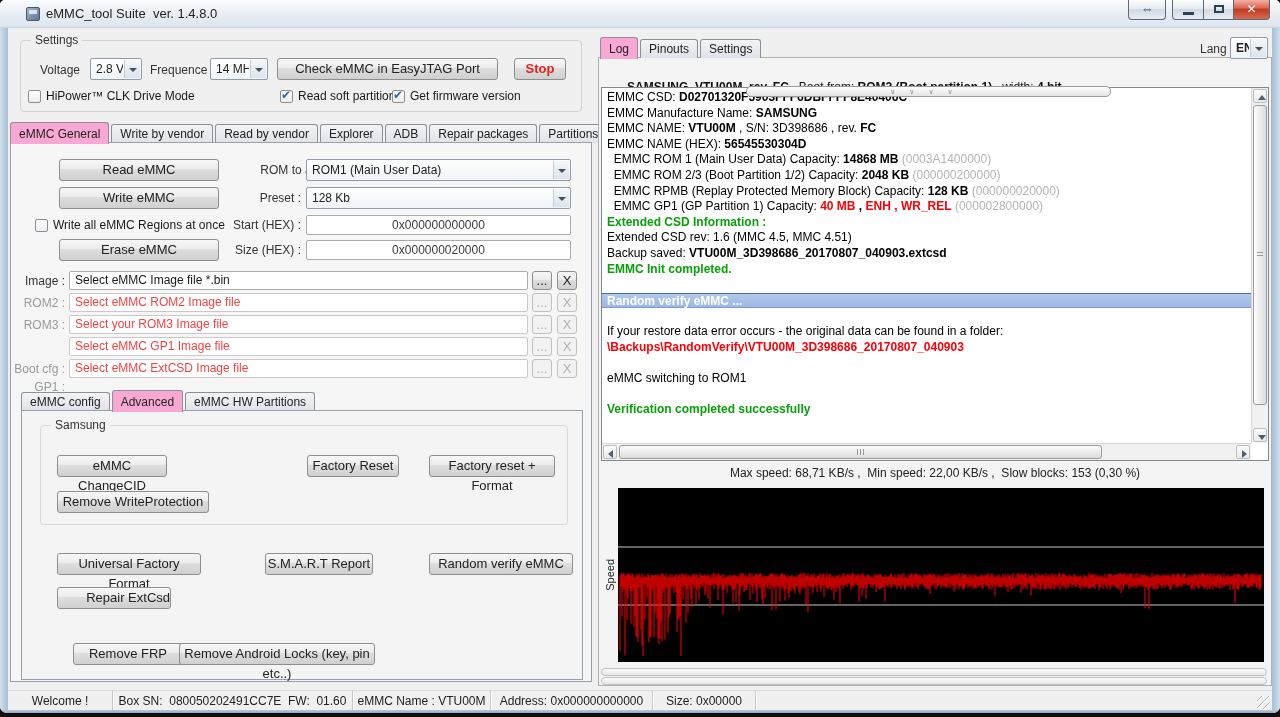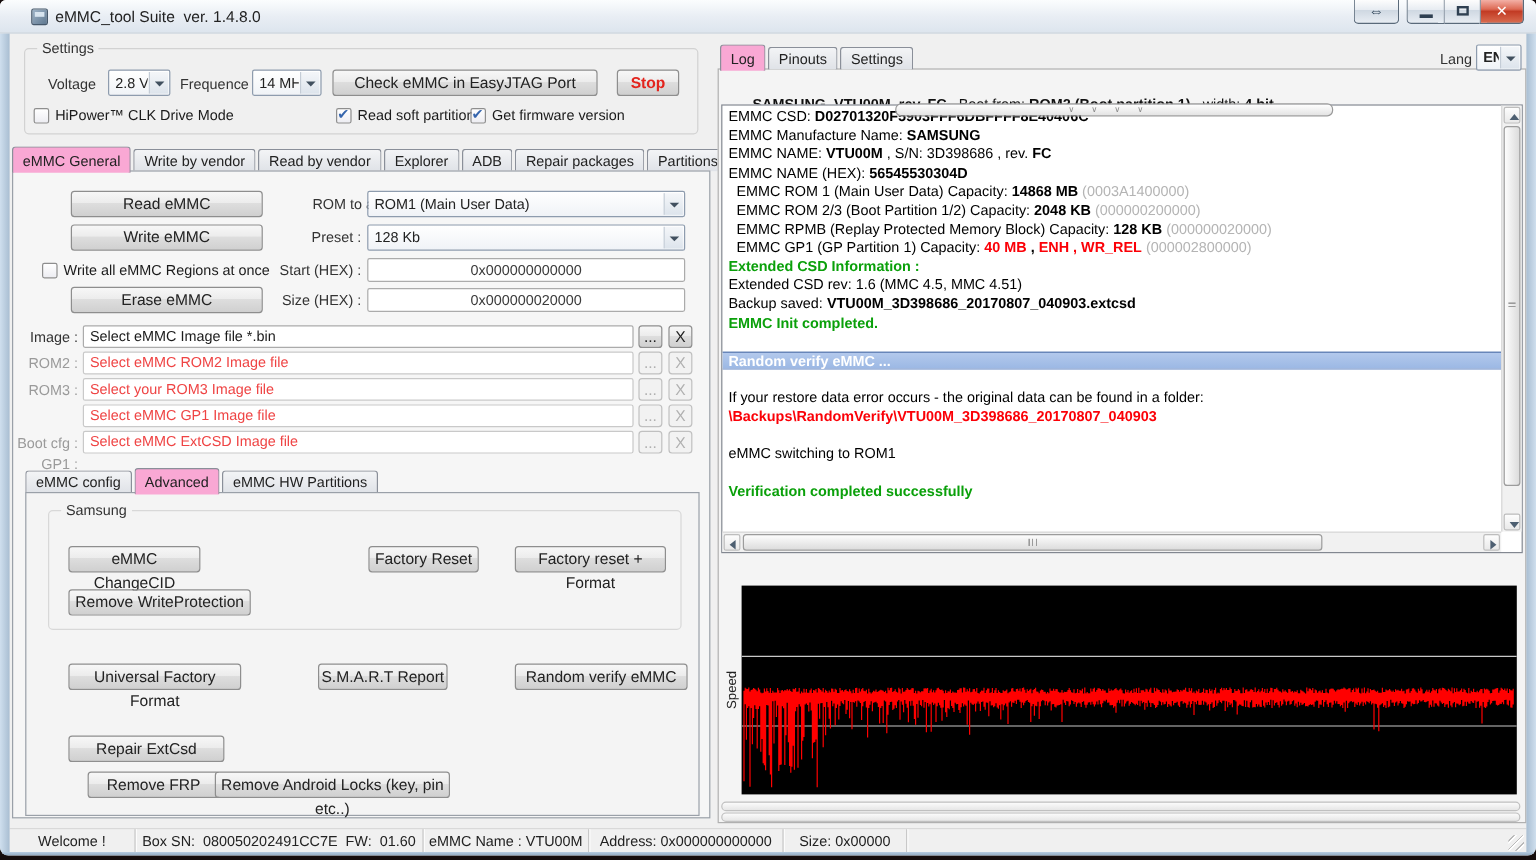--- a/index.html
+++ b/index.html
@@ -239,21 +239,21 @@
         <span class="gbox-label" style="background:#f4f4f4;">Samsung</span>
       </div>
       <div class="btn" style="left:35px; top:44px; width:110px;">eMMC ChangeCID</div>
       <div class="btn" style="left:285px; top:44px; width:92px;">Factory Reset</div>
       <div class="btn" style="left:407px; top:44px; width:126px;">Factory reset + Format</div>
       <div class="btn" style="left:35px; top:80px; width:152px;">Remove WriteProtection</div>
 
       <div class="btn" style="left:35px; top:142px; width:144px;">Universal Factory Format</div>
       <div class="btn" style="left:243px; top:142px; width:108px;">S.M.A.R.T Report</div>
       <div class="btn" style="left:407px; top:142px; width:144px;">Random verify eMMC</div>
-      <div class="btn" style="left:35px; top:202px; width:130px;">Repair ExtCsd</div>
+      <div class="btn" style="left:35px; top:176px; width:114px;text-align:right;">Repair ExtCsd</div>
       <div class="btn" style="left:35px; top:232px; width:110px;margin-left:16px;">Remove FRP</div>
       <div class="btn" style="left:157px; top:232px; width:196px;">Remove Android Locks (key, pin etc..)</div>
     </div>
   </div>
 
   <div class="tabrow" style="left:600px; top:37px; height:21px; z-index:4;" id="right-tabs">
       <div class="tab active">Log</div>
       <div class="tab">Pinouts</div>
       <div class="tab">Settings</div>
     </div>
@@ -313,20 +313,21 @@
           </div>
         <div class="sb-thumb h" style="left:17px; top:1px; width:483px; height:14px;">
             <span class="grip-h"></span>
           </div>
         <div class="sb-btn" style="right:1px; top:1px; width:14px; height:14px;">
             <i class="tri right"></i>
           </div>
       </div>
     </div>
 
+    <div class="speed-stats">Max speed: 68,71 KB/s ,  Min speed: 22,00 KB/s ,  Slow blocks: 153 (0,30 %)</div>
 
     <div class="chart-wrap">
       <div class="chart-ylab">
           <span>Speed</span>
         </div>
       <svg class="chart-svg" id="speed-svg" xmlns="http://www.w3.org/2000/svg" viewBox="0 0 646 174" style="background: rgb(0, 0, 0);">
         <line id="grid1" x1="0" y1="59" x2="646" y2="59" stroke-width="1" stroke="#c8c8c8"></line>
         <line id="grid2" x1="0" y1="117" x2="646" y2="117" stroke-width="1" stroke="#c8c8c8"></line>
         <path id="trace" stroke-width="1" fill="none" d="M2 87.6L2 163.1M3 85.1L3 98.8M4 85.9L4 128.5M5 86.1L5 102.0M6 85.0L6 100.6M7 88.2L7 167.6M8 87.1L8 101.9M9 86.5L9 132.2M10 85.4L10 110.4M11 85.9L11 99.7M12 86.8L12 102.9M13 88.0L13 135.7M14 85.2L14 102.9M15 86.5L15 100.5M16 89.0L16 138.5M17 89.8L17 127.9M18 89.2L18 148.1M19 85.7L19 149.7M20 88.3L20 153.8M21 85.5L21 99.5M22 87.8L22 100.0M23 89.2L23 141.3M24 85.4L24 157.4M25 89.6L25 168.0M26 87.6L26 96.3M27 89.1L27 131.6M28 89.0L28 95.9M29 89.1L29 109.4M30 85.4L30 99.9M31 87.3L31 154.4M32 89.5L32 149.6M33 87.5L33 149.0M34 86.9L34 100.6M35 88.1L35 102.3M36 87.0L36 149.5M37 87.4L37 124.8M38 86.2L38 97.6M39 87.5L39 130.5M40 86.4L40 150.3M41 87.9L41 155.9M42 88.7L42 150.9M43 85.9L43 133.4M44 86.4L44 153.4M45 85.4L45 104.8M46 88.4L46 101.2M47 88.3L47 151.7M48 85.4L48 98.8M49 89.9L49 100.7M50 88.3L50 144.9M51 89.2L51 129.3M52 85.9L52 126.1M53 89.1L53 99.1M54 86.2L54 98.3M55 89.2L55 99.5M56 89.2L56 104.9M57 87.3L57 97.4M58 85.8L58 104.1M59 89.4L59 143.9M60 87.1L60 131.0M61 87.5L61 130.3M62 86.1L62 128.2M63 89.0L63 168.0M64 85.4L64 98.5M65 85.9L65 110.9M66 87.0L66 98.0M67 88.2L67 97.8M68 85.3L68 134.8M69 89.1L69 101.1M70 86.7L70 124.8M71 87.9L71 97.0M72 89.3L72 101.3M73 87.5L73 110.9M74 88.9L74 119.0M75 85.8L75 95.9M76 86.0L76 100.5M77 88.4L77 98.3M78 86.0L78 116.4M79 86.7L79 102.0M80 89.4L80 99.1M81 89.4L81 111.5M82 85.3L82 100.3M83 87.4L83 96.4M84 87.1L84 98.1M85 88.2L85 98.9M86 87.1L86 95.3M87 86.4L87 107.0M88 87.8L88 103.4M89 88.3L89 96.2M90 86.3L90 110.5M91 88.0L91 97.1M92 89.8L92 119.8M93 86.7L93 97.0M94 89.6L94 97.7M95 85.4L95 96.3M96 85.2L96 100.9M97 89.5L97 95.8M98 85.7L98 96.5M99 88.3L99 97.9M100 86.3L100 112.1M101 85.3L101 100.6M102 87.6L102 97.0M103 88.0L103 96.1M104 86.8L104 101.5M105 89.9L105 126.5M106 86.0L106 101.9M107 88.9L107 99.2M108 90.0L108 96.4M109 88.9L109 104.8M110 87.7L110 97.7M111 88.3L111 97.2M112 86.5L112 96.8M113 88.7L113 98.1M114 88.0L114 101.2M115 87.5L115 115.0M116 86.8L116 101.9M117 87.3L117 100.4M118 87.7L118 114.4M119 88.7L119 95.7M120 87.7L120 96.6M121 89.7L121 123.0M122 85.2L122 107.6M123 87.3L123 99.5M124 85.4L124 97.0M125 85.2L125 96.8M126 88.7L126 103.7M127 87.8L127 102.7M128 86.4L128 99.8M129 88.5L129 102.0M130 89.1L130 96.5M131 85.1L131 95.4M132 86.4L132 111.8M133 89.9L133 96.6M134 85.3L134 99.3M135 88.5L135 105.5M136 88.3L136 95.3M137 87.1L137 98.5M138 85.4L138 101.8M139 86.6L139 113.9M140 87.1L140 96.4M141 86.5L141 100.2M142 85.3L142 96.0M143 85.6L143 100.2M144 89.6L144 111.2M145 87.7L145 115.9M146 89.9L146 98.7M147 87.7L147 110.1M148 88.1L148 95.8M149 88.8L149 99.6M150 88.0L150 100.6M151 88.1L151 95.3M152 85.7L152 101.8M153 85.6L153 96.9M154 85.7L154 122.3M155 85.3L155 97.9M156 89.6L156 100.7M157 87.4L157 98.8M158 85.9L158 121.7M159 88.8L159 97.4M160 87.2L160 99.5M161 89.1L161 98.2M162 87.2L162 113.6M163 85.6L163 100.6M164 85.2L164 97.6M165 86.4L165 99.7M166 87.1L166 101.8M167 86.6L167 112.6M168 87.6L168 101.5M169 89.7L169 95.4M170 87.2L170 105.5M171 89.4L171 109.6M172 88.0L172 102.0M173 88.2L173 103.0M174 86.6L174 95.7M175 89.5L175 100.3M176 88.2L176 102.0M177 89.1L177 105.3M178 89.0L178 97.7M179 89.3L179 98.8M180 87.1L180 98.7M181 86.8L181 103.7M182 85.6L182 106.2M183 85.6L183 101.4M184 89.1L184 98.1M185 85.0L185 100.7M186 85.1L186 99.1M187 88.5L187 100.2M188 86.3L188 116.0M189 88.0L189 95.7M190 85.5L190 124.2M191 88.9L191 97.6M192 88.4L192 98.9M193 86.4L193 99.5M194 86.2L194 98.5M195 88.3L195 104.9M196 85.4L196 98.3M197 89.4L197 96.6M198 89.9L198 98.5M199 88.5L199 104.4M200 87.4L200 97.0M201 87.6L201 96.6M202 85.2L202 101.0M203 89.5L203 103.4M204 87.2L204 97.5M205 85.7L205 97.6M206 85.8L206 108.8M207 89.6L207 96.3M208 88.8L208 99.9M209 85.3L209 99.8M210 89.5L210 101.3M211 87.2L211 100.6M212 85.4L212 98.0M213 89.5L213 101.5M214 87.3L214 102.7M215 88.6L215 99.8M216 89.4L216 111.5M217 89.6L217 98.9M218 87.2L218 103.9M219 88.1L219 99.8M220 87.6L220 98.2M221 86.6L221 100.7M222 89.8L222 115.4M223 88.8L223 97.4M224 88.3L224 96.4M225 85.7L225 100.9M226 85.4L226 97.5M227 88.1L227 97.8M228 88.4L228 95.9M229 86.1L229 98.7M230 86.0L230 95.2M231 87.6L231 95.1M232 85.8L232 96.7M233 88.2L233 101.9M234 85.4L234 97.5M235 85.0L235 99.7M236 86.7L236 97.7M237 89.2L237 96.2M238 86.4L238 95.4M239 87.9L239 97.0M240 86.7L240 97.7M241 85.9L241 113.6M242 89.8L242 100.5M243 87.0L243 98.6M244 86.2L244 108.5M245 85.1L245 100.1M246 88.2L246 100.5M247 88.5L247 96.8M248 89.8L248 111.2M249 87.4L249 100.6M250 86.5L250 96.3M251 87.0L251 95.4M252 88.4L252 96.0M253 88.5L253 99.8M254 90.0L254 96.3M255 88.6L255 99.9M256 89.7L256 97.5M257 85.8L257 96.3M258 87.6L258 104.0M259 87.7L259 98.8M260 86.0L260 98.6M261 87.6L261 101.0M262 86.1L262 101.6M263 86.3L263 100.0M264 88.5L264 99.7M265 89.0L265 99.5M266 89.0L266 98.8M267 87.1L267 113.6M268 89.3L268 95.2M269 88.4L269 97.6M270 88.6L270 99.6M271 88.5L271 96.1M272 86.9L272 96.5M273 85.4L273 100.6M274 87.2L274 99.1M275 88.8L275 95.6M276 89.2L276 96.2M277 86.3L277 98.7M278 89.8L278 96.9M279 89.2L279 100.9M280 86.1L280 98.3M281 89.5L281 97.4M282 86.9L282 98.3M283 87.6L283 101.1M284 86.0L284 97.0M285 89.9L285 96.3M286 85.0L286 99.2M287 89.7L287 101.7M288 88.6L288 99.2M289 89.8L289 97.4M290 89.8L290 97.3M291 85.8L291 99.3M292 88.3L292 96.7M293 86.0L293 98.9M294 85.2L294 100.7M295 88.5L295 99.1M296 86.9L296 96.5M297 85.6L297 99.0M298 85.6L298 95.6M299 86.1L299 98.9M300 87.6L300 101.4M301 86.2L301 98.0M302 87.5L302 95.9M303 87.4L303 96.6M304 89.2L304 95.2M305 89.2L305 97.6M306 85.8L306 97.4M307 87.9L307 99.8M308 86.6L308 99.8M309 87.5L309 99.4M310 87.3L310 101.7M311 86.1L311 100.5M312 85.3L312 106.0M313 86.7L313 97.7M314 87.5L314 95.5M315 86.6L315 98.0M316 85.8L316 95.1M317 87.3L317 100.8M318 89.8L318 95.1M319 89.9L319 100.8M320 86.6L320 98.2M321 88.9L321 96.5M322 87.0L322 96.0M323 89.3L323 100.2M324 88.1L324 98.5M325 87.2L325 97.1M326 89.4L326 97.8M327 85.9L327 98.6M328 88.8L328 99.8M329 85.6L329 98.4M330 89.6L330 99.6M331 85.2L331 95.9M332 89.5L332 100.6M333 87.3L333 95.9M334 87.3L334 98.0M335 87.3L335 97.0M336 88.4L336 103.5M337 86.0L337 97.8M338 86.5L338 101.0M339 88.4L339 95.7M340 86.5L340 97.6M341 85.1L341 101.2M342 89.3L342 97.9M343 89.4L343 98.2M344 85.2L344 99.5M345 88.0L345 102.0M346 85.5L346 101.1M347 86.5L347 99.5M348 86.9L348 95.9M349 88.7L349 96.7M350 89.2L350 99.8M351 86.3L351 97.3M352 89.1L352 99.1M353 86.6L353 98.6M354 87.4L354 96.5M355 90.0L355 101.1M356 85.8L356 98.7M357 87.5L357 99.9M358 87.5L358 100.7M359 88.9L359 96.2M360 88.5L360 99.8M361 88.4L361 97.8M362 88.3L362 97.6M363 86.4L363 96.8M364 87.0L364 100.0M365 88.4L365 101.2M366 86.9L366 96.6M367 88.0L367 96.2M368 86.8L368 98.4M369 86.8L369 97.4M370 85.1L370 98.0M371 88.3L371 101.7M372 88.6L372 99.3M373 85.3L373 96.6M374 87.7L374 101.6M375 85.5L375 98.6M376 89.3L376 96.1M377 88.3L377 107.8M378 89.8L378 97.1M379 87.5L379 98.8M380 88.3L380 96.0M381 86.2L381 99.3M382 89.4L382 99.4M383 89.3L383 99.2M384 88.7L384 96.0M385 85.8L385 99.2M386 89.4L386 96.5M387 86.8L387 97.5M388 87.1L388 99.9M389 89.7L389 98.8M390 85.9L390 104.1M391 87.9L391 98.7M392 86.6L392 97.2M393 89.9L393 101.9M394 87.1L394 101.1M395 85.1L395 95.8M396 90.0L396 100.1M397 89.0L397 98.0M398 89.8L398 95.5M399 86.1L399 97.1M400 85.1L400 98.1M401 87.3L401 96.0M402 85.4L402 96.0M403 86.7L403 104.6M404 85.4L404 96.3M405 87.0L405 101.3M406 87.0L406 97.3M407 85.0L407 99.4M408 86.1L408 98.3M409 89.5L409 101.4M410 89.3L410 95.3M411 86.2L411 95.5M412 87.8L412 96.5M413 87.6L413 107.5M414 86.2L414 100.2M415 87.3L415 99.1M416 89.7L416 99.3M417 89.8L417 100.4M418 85.0L418 100.5M419 89.4L419 95.6M420 86.8L420 101.1M421 86.3L421 95.9M422 88.3L422 101.2M423 88.0L423 101.8M424 86.5L424 97.2M425 86.3L425 95.5M426 87.1L426 101.6M427 88.7L427 101.1M428 85.0L428 101.3M429 88.9L429 98.6M430 87.9L430 100.8M431 86.3L431 99.0M432 88.8L432 100.9M433 87.7L433 101.2M434 85.4L434 95.5M435 88.4L435 100.1M436 86.1L436 101.5M437 89.6L437 97.5M438 86.0L438 99.5M439 89.5L439 96.9M440 88.1L440 99.5M441 85.2L441 95.2M442 85.3L442 102.0M443 88.8L443 95.5M444 86.2L444 99.9M445 86.2L445 97.8M446 85.1L446 97.2M447 86.7L447 99.6M448 88.0L448 101.6M449 88.2L449 96.3M450 89.1L450 100.2M451 86.4L451 98.8M452 88.3L452 95.0M453 87.2L453 96.5M454 88.5L454 99.8M455 89.2L455 96.6M456 86.2L456 95.9M457 86.4L457 99.3M458 88.5L458 98.6M459 87.8L459 96.4M460 89.0L460 95.5M461 88.1L461 100.1M462 88.6L462 98.3M463 87.2L463 101.3M464 89.7L464 96.8M465 89.7L465 99.9M466 86.7L466 97.7M467 87.7L467 99.6M468 88.2L468 98.8M469 89.0L469 97.9M470 89.9L470 100.5M471 85.0L471 100.3M472 88.0L472 100.7M473 85.7L473 99.4M474 86.0L474 98.9M475 87.2L475 99.4M476 85.4L476 99.1M477 89.5L477 100.9M478 86.6L478 96.8M479 87.3L479 95.8M480 89.2L480 95.9M481 88.1L481 101.9M482 87.5L482 99.0M483 89.1L483 99.3M484 87.3L484 95.3M485 89.4L485 100.9M486 89.5L486 96.9M487 85.9L487 95.6M488 89.1L488 98.8M489 89.7L489 101.2M490 86.5L490 97.6M491 86.0L491 97.5M492 85.8L492 101.6M493 85.9L493 99.3M494 87.2L494 96.0M495 88.3L495 98.3M496 87.2L496 96.4M497 86.3L497 98.7M498 86.8L498 98.6M499 86.4L499 100.5M500 86.0L500 99.6M501 85.9L501 101.9M502 85.0L502 97.5M503 85.7L503 105.2M504 86.6L504 95.9M505 86.4L505 101.9M506 85.5L506 98.0M507 85.5L507 96.8M508 88.8L508 96.1M509 87.1L509 97.2M510 85.7L510 96.8M511 88.7L511 101.2M512 85.1L512 98.3M513 86.4L513 99.5M514 85.2L514 97.3M515 89.2L515 99.9M516 90.0L516 98.2M517 85.7L517 96.7M518 89.3L518 100.4M519 85.0L519 97.4M520 89.7L520 99.0M521 88.3L521 96.3M522 85.6L522 97.0M523 89.2L523 98.1M524 86.2L524 96.3M525 87.2L525 99.0M526 87.1L526 98.0M527 86.6L527 119.9M528 87.6L528 98.4M529 88.4L529 98.8M530 87.7L530 101.7M531 89.3L531 121.3M532 89.2L532 99.8M533 89.2L533 98.8M534 85.1L534 98.1M535 88.7L535 101.1M536 88.6L536 99.7M537 86.5L537 102.1M538 87.4L538 96.1M539 87.2L539 101.4M540 86.2L540 100.7M541 87.4L541 95.2M542 88.4L542 97.6M543 87.5L543 97.5M544 88.6L544 100.3M545 86.4L545 97.4M546 87.4L546 96.6M547 86.7L547 100.0M548 87.7L548 98.0M549 87.6L549 96.1M550 85.9L550 98.0M551 88.1L551 98.4M552 87.6L552 102.0M553 89.9L553 100.9M554 86.6L554 98.9M555 86.3L555 96.4M556 85.7L556 96.7M557 89.2L557 96.5M558 87.8L558 100.5M559 85.8L559 98.2M560 85.6L560 98.9M561 86.5L561 98.6M562 88.2L562 95.6M563 89.2L563 98.9M564 86.0L564 97.9M565 87.6L565 95.6M566 85.0L566 96.6M567 86.3L567 96.4M568 89.9L568 95.4M569 89.7L569 97.1M570 88.3L570 97.2M571 86.8L571 96.8M572 88.5L572 96.2M573 86.7L573 101.7M574 89.2L574 99.2M575 88.1L575 101.0M576 85.4L576 95.8M577 86.8L577 100.9M578 87.4L578 98.0M579 86.2L579 98.3M580 89.8L580 100.0M581 86.4L581 100.8M582 85.6L582 95.9M583 87.3L583 97.5M584 85.2L584 98.6M585 85.4L585 97.9M586 85.9L586 101.1M587 87.1L587 99.0M588 88.1L588 98.9M589 85.9L589 101.8M590 86.8L590 96.1M591 88.0L591 99.9M592 85.0L592 101.3M593 89.7L593 98.1M594 85.5L594 96.9M595 88.6L595 101.3M596 85.5L596 98.2M597 88.3L597 98.4M598 88.2L598 99.8M599 87.2L599 98.9M600 85.7L600 95.3M601 88.7L601 100.6M602 86.0L602 100.1M603 87.0L603 96.8M604 89.1L604 100.3M605 89.8L605 96.8M606 85.3L606 98.2M607 89.7L607 98.5M608 87.6L608 96.2M609 88.6L609 97.4M610 86.0L610 97.8M611 88.6L611 95.8M612 88.8L612 101.9M613 87.6L613 96.8M614 88.9L614 96.3M615 87.5L615 101.8M616 86.2L616 100.1M617 86.1L617 114.9M618 89.8L618 96.9M619 85.7L619 101.3M620 86.6L620 102.0M621 85.9L621 100.8M622 86.6L622 97.0M623 87.6L623 95.1M624 89.8L624 99.0M625 89.4L625 98.1M626 86.5L626 96.2M627 86.6L627 96.0M628 85.9L628 96.0M629 85.6L629 99.3M630 85.4L630 100.0M631 89.2L631 99.6M632 87.4L632 98.5M633 85.2L633 98.6M634 86.0L634 97.2M635 87.1L635 98.9M636 85.7L636 95.3M637 87.6L637 95.2M638 85.8L638 99.0M639 89.6L639 99.9M640 86.2L640 95.8M641 87.2L641 101.5M642 87.4L642 101.7M643 86.0L643 99.0" stroke="#ff0000"></path>
       </svg>

